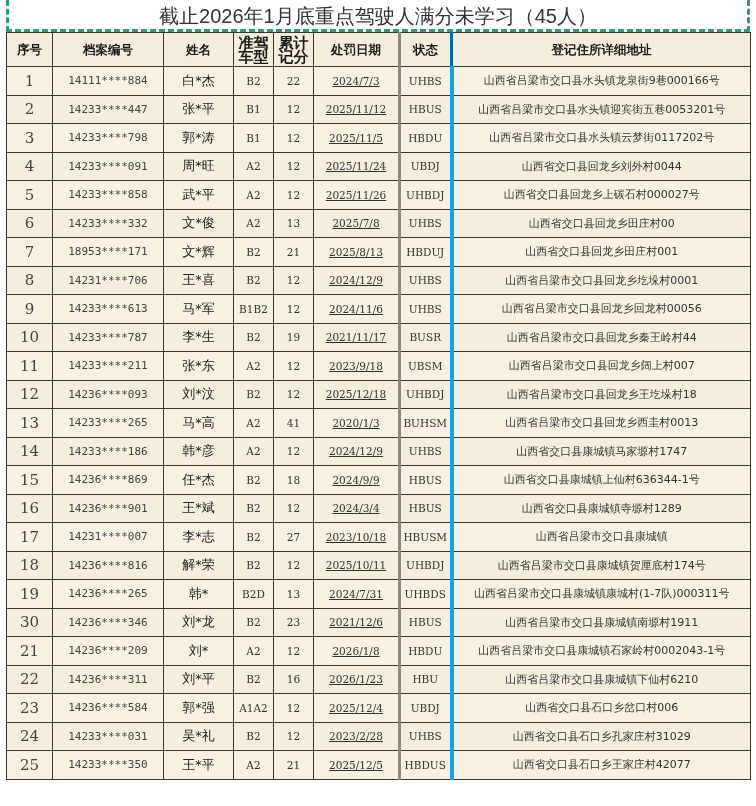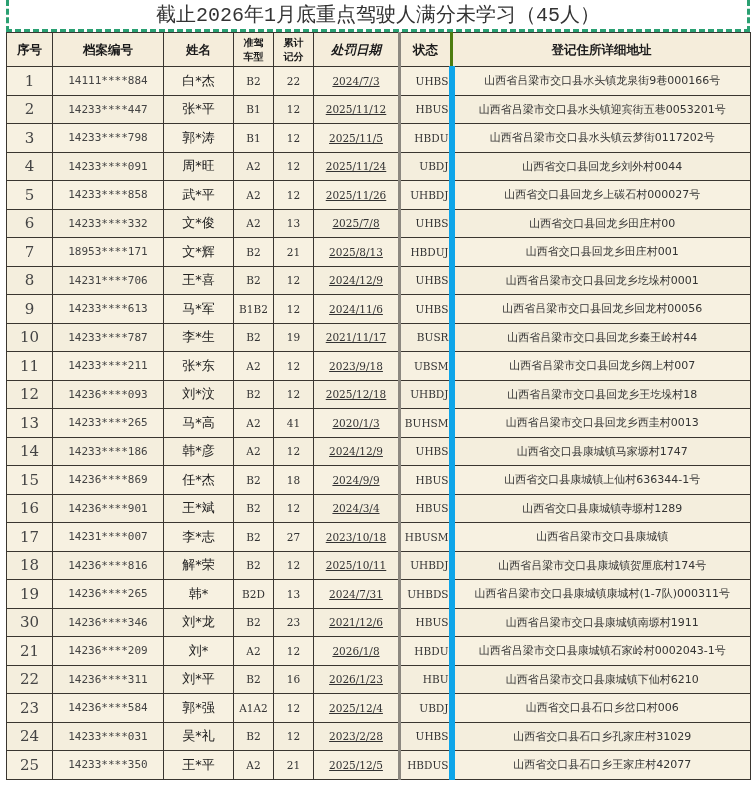--- a/index.html
+++ b/index.html
@@ -7,37 +7,37 @@
            font-family: "DejaVu Sans", sans-serif; }
     .sheet { position: absolute; left: 6px; top: 0; width: 744px; }
     .title-bar {
       position: relative; height: 32px;
       border-left: 3px dashed #2aa072; border-right: 3px dashed #2aa072;
       border-bottom: 3px dashed #2aa072;
       background: #ffffff; box-sizing: border-box;
     }
     .title {
       position: absolute; left: 0; right: 0; top: 3px; text-align: center;
-      font-family: Liberation Mono, monospace; font-size: 20px; color: #333333;
+      font-family: Liberation Sans, sans-serif; font-size: 20px; color: #333333;
       letter-spacing: 0px; line-height: 26px;
     }
     table { border-collapse: collapse; table-layout: fixed; width: 744px; background: #f7f1e1; }
     th, td { border: 1.5px solid #3a3630; text-align: center; padding: 0; overflow: hidden; white-space: nowrap; }
     th { height: 33px; font-weight: bold; font-size: 12.5px; color: #1a1a1a; background: #f5eddb; line-height: 14px; }
-    th.two { font-size: 10px; line-height: 14px; margin-left: 43px; }
+    th.two { font-size: 15px; line-height: 14px; margin-left: 43px; }
     td { height: 27.5px; color: #333; background: #f7f1e1; }
     td.seq { font-family: "DejaVu Serif", serif; font-size: 15px; color: #444; }
     td.mono { font-family: "DejaVu Sans Mono", monospace; font-size: 11px; color: #444; }
     td.name { font-size: 13px; color: #222; }
     td.small { font-family: "DejaVu Serif", serif; font-size: 10.5px; color: #333; }
     td.addr { font-size: 11px; color: #333; }
     td.date { border-right: 3px solid #8c8880; text-decoration: underline; }
-    th.date { border-right: 3px solid #8c8880; font-style: italic; }
-    td.status { border-right: 6px solid #0ea5e9; text-align: right; }
-    th.status { border-right: 3px solid #4d7c0f; }
+    th.date { border-right: 3px solid #8c8880; }
+    td.status { border-right: 4px solid #0ea5e9; }
+    th.status { border-right: 3px solid #0369a1; }
     tr.row:nth-child(even) td { background: #f4eedd; }
   </style>
 </head>
 <body>
 
 <div class="sheet">
   <div class="title-bar">
     <div class="title">截止2026年1月底重点驾驶人满分未学习（45人）</div>
   </div>
   <table>

